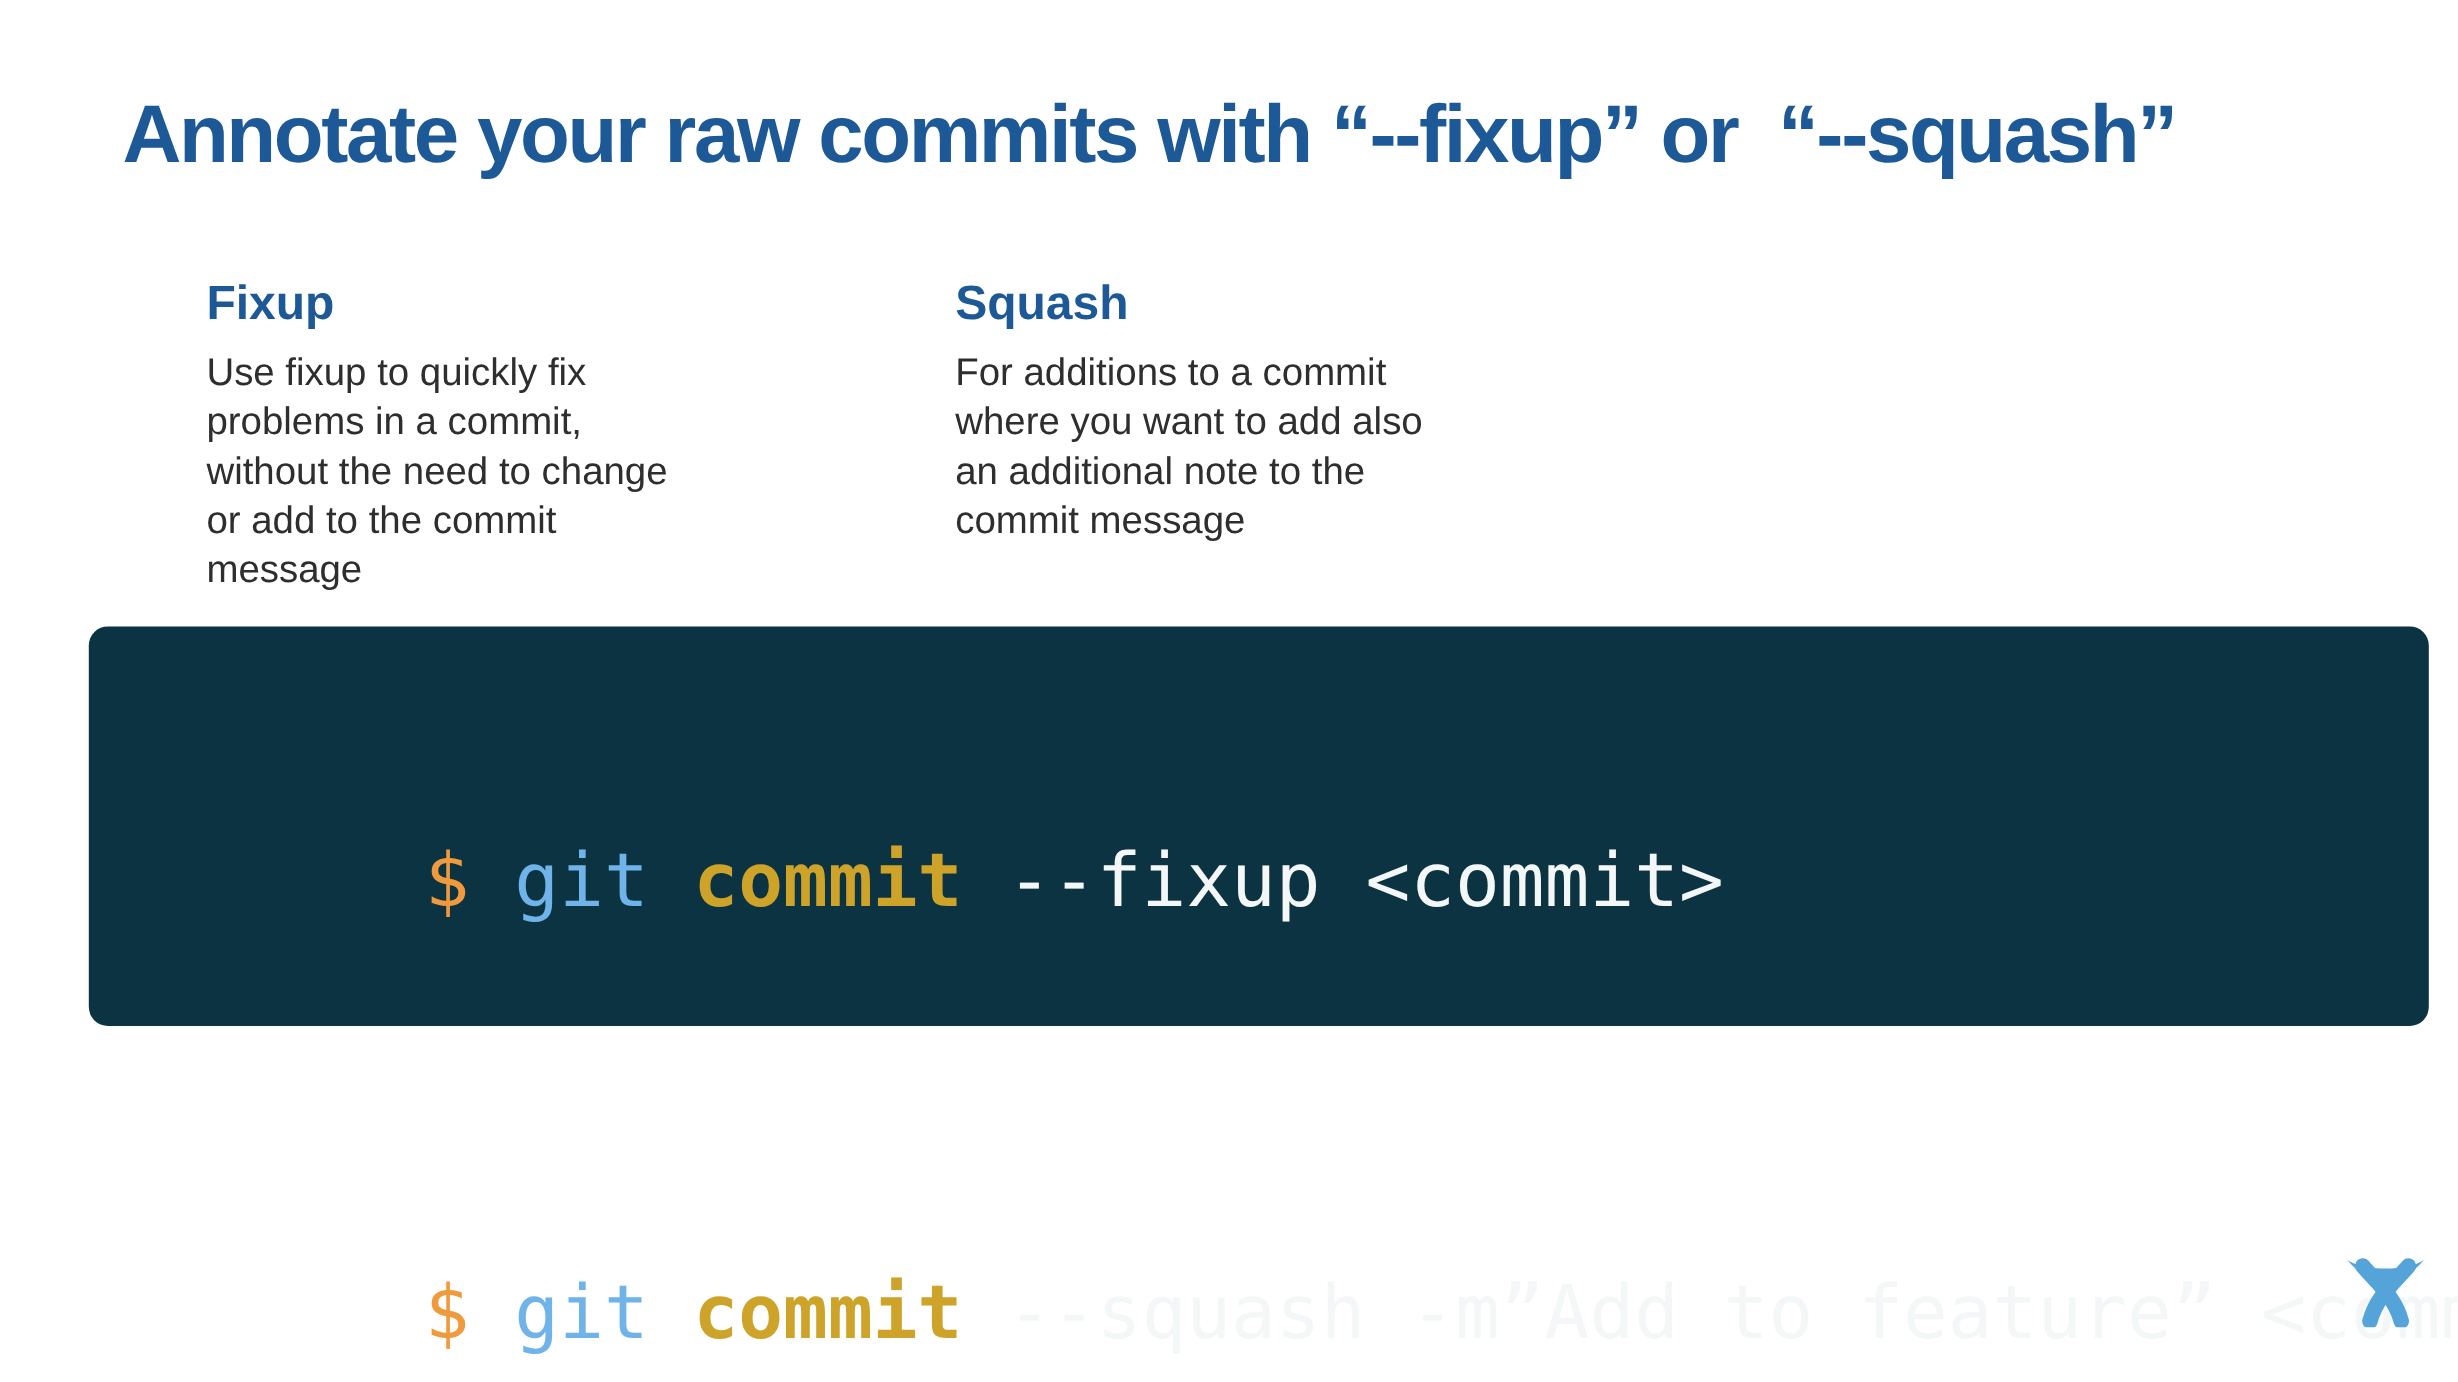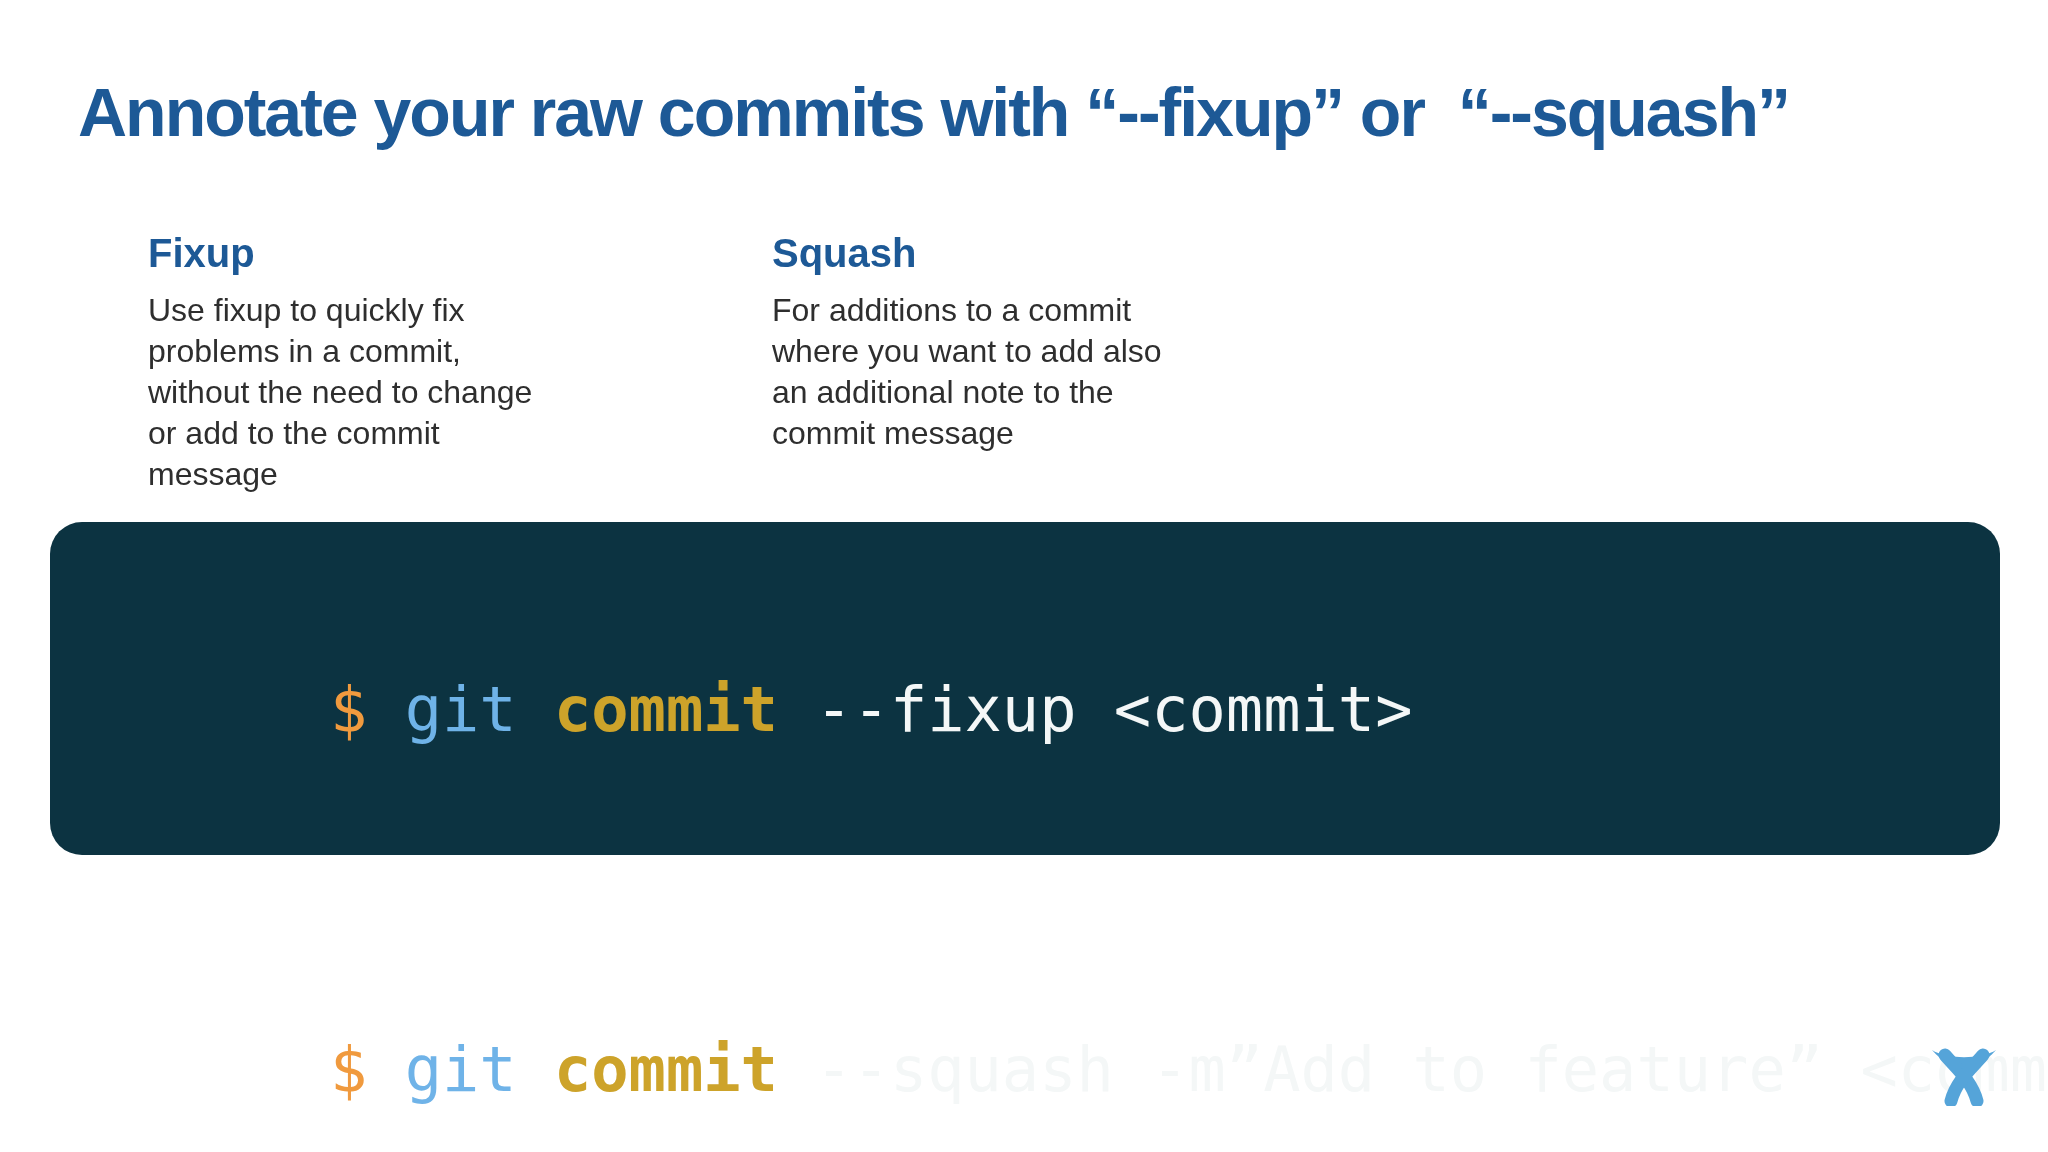--- a/index.html
+++ b/index.html
@@ -2,21 +2,21 @@
 <html><head>
 <meta charset="utf-8">
 <style>
   html, body { margin: 0; padding: 0; }
   body {
     width: 2048px; height: 1152px;
     background: #ffffff;
     font-family: "Liberation Sans", sans-serif;
     position: relative; overflow: hidden;
   }
-  .slide { position: absolute; inset: 0; }
+  .slide { position: absolute; inset: 0; margin-left: 24px; }
 
   .title {
     position: absolute; left: 78px; top: 72px;
     margin: 0;
     font-size: 68px; font-weight: bold;
     letter-spacing: -2px;
     color: #1d5996;
     white-space: pre; 
     line-height: 1.2;
   }
@@ -35,22 +35,22 @@
     font-size: 32px; line-height: 41px;
     color: #2e2e2e;
     white-space: pre-line; 
   }
 
   .terminal {
     position: absolute; left: 50px; top: 522px;
     width: 1950px; height: 333px;
     box-sizing: border-box;
     background: #0c3341;
-    border-radius: 32px;
-    padding: 8px 0 0 56px;
+    border-radius: 16px;
+    padding: 32px 0 0 56px;
   }
   .codeline {
     font-family: "DejaVu Sans Mono", monospace;
     font-size: 62px; line-height: 120px;
     white-space: pre;
     color: #f4f7f7;
   }
   .tok-prompt { color: #f09a3e; }
   .tok-git    { color: #6fb3e8; }
   .tok-commit { color: #cda32a; font-weight: bold; }

